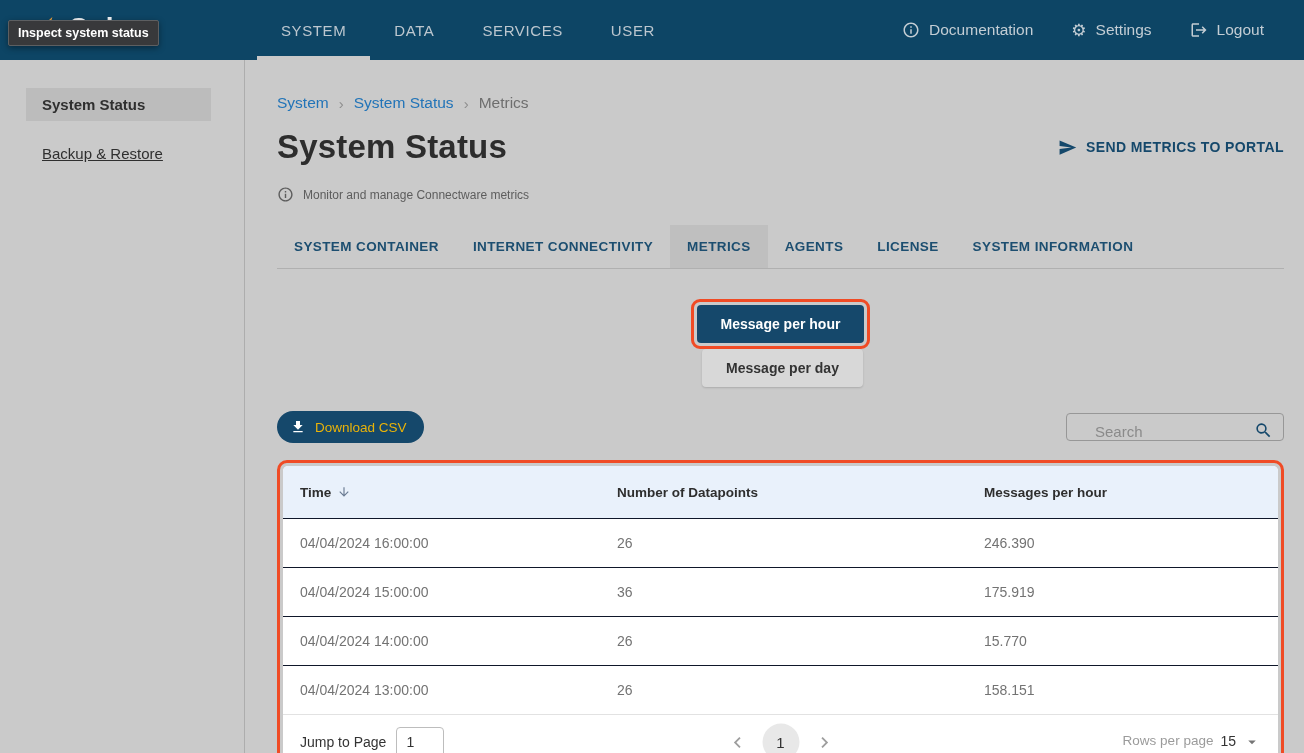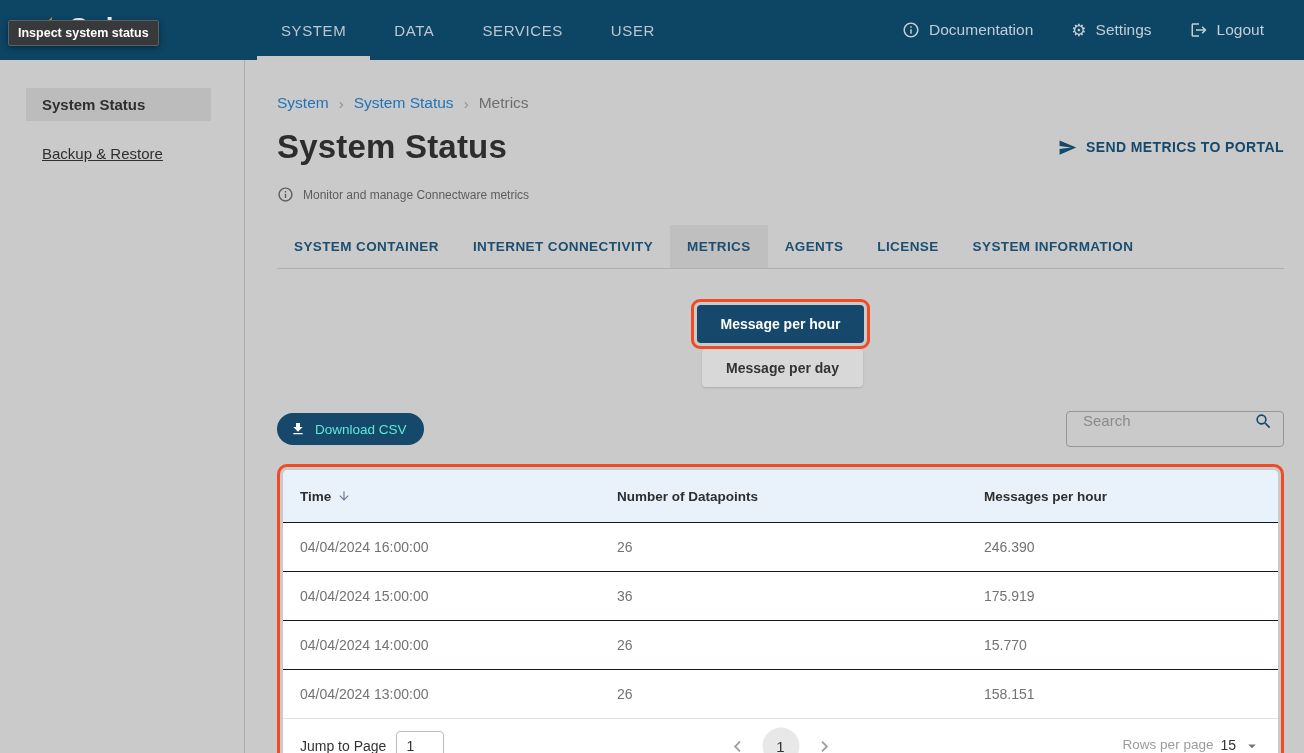--- a/index.html
+++ b/index.html
@@ -53,24 +53,24 @@
   .toggle-row { margin-top:30px; display:flex; align-items:center;flex-direction:column; }
   .hl-ring { border:3px solid #f04b25; border-radius:9px; padding:3px; display:inline-block; }
   .btn-dark-toggle { background:#15486b; color:#fff; font-weight:bold; font-size:14px;
                      padding:11px 24px; border-radius:4px; cursor:pointer; }
   .btn-light-toggle { background:#d8d8d8; color:#333; font-weight:bold; font-size:14px;
                       padding:11px 24px; border-radius:4px; margin-left:4px; cursor:pointer;
                       box-shadow:0 1px 2px rgba(0,0,0,.15); }
 
   
   .toolbar-row { margin-top:24px; display:flex; align-items:center; justify-content:space-between; }
-  .btn-csv { display:flex; align-items:center; gap:9px; background:#15486b; color:#5eead4;
+  .btn-csv { display:flex; align-items:center; gap:9px; background:#15486b; color:#eab308;
              font-size:13.5px; padding:8px 17px 8px 13px; border-radius:18px; cursor:pointer; }
-  .search-box { width:218px; height:36px; border:1px solid #979797; border-radius:4px;
-                display:flex; align-items:flex-start; padding:0 10px 0 16px; }
+  .search-box { width:218px; height:28px; border:1px solid #979797; border-radius:4px;
+                display:flex; align-items:flex-end; padding:0 10px 0 28px; }
   .search-box input { flex:1; border:none; outline:none; background:transparent; font-size:15px;
                       color:#444; font-family:"Liberation Sans", sans-serif; min-width:0; }
   .search-box input::placeholder { color:#8a8a8a; }
 
   
   .table-ring { margin-top:17px; border:3px solid #f04b25; border-radius:10px; padding:3px; }
   .table { background:#fff; border-radius:5px; overflow:hidden; }
   .t-head, .t-row { display:grid; grid-template-columns:317px 367px 1fr; align-items:center; }
   .t-head { background:#e9f1fb; height:52px; font-weight:bold; font-size:13.5px; color:#2e2e2e; }
   .t-cell { padding-left:17px; }

